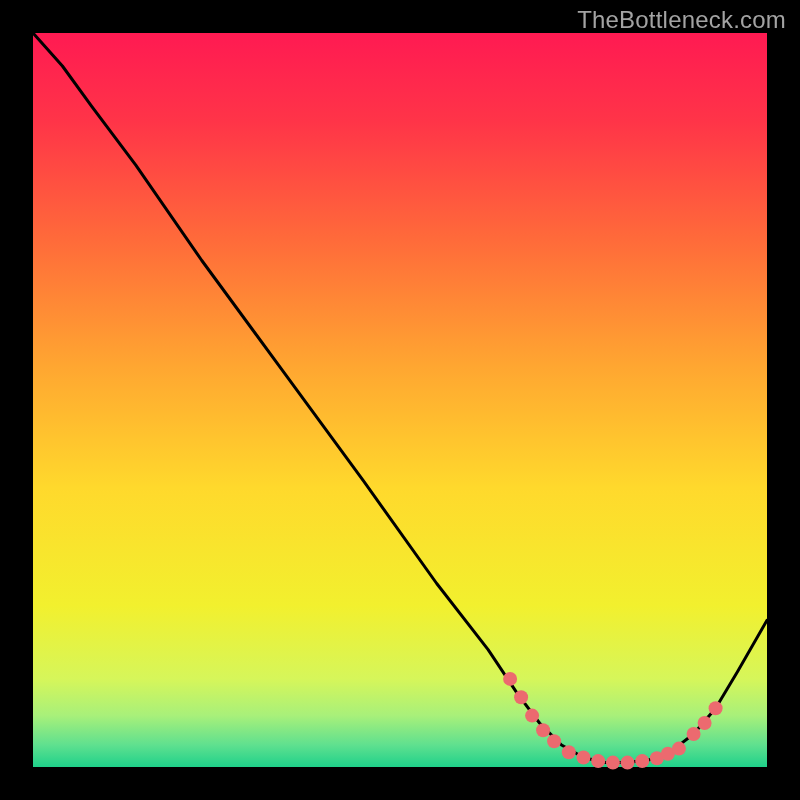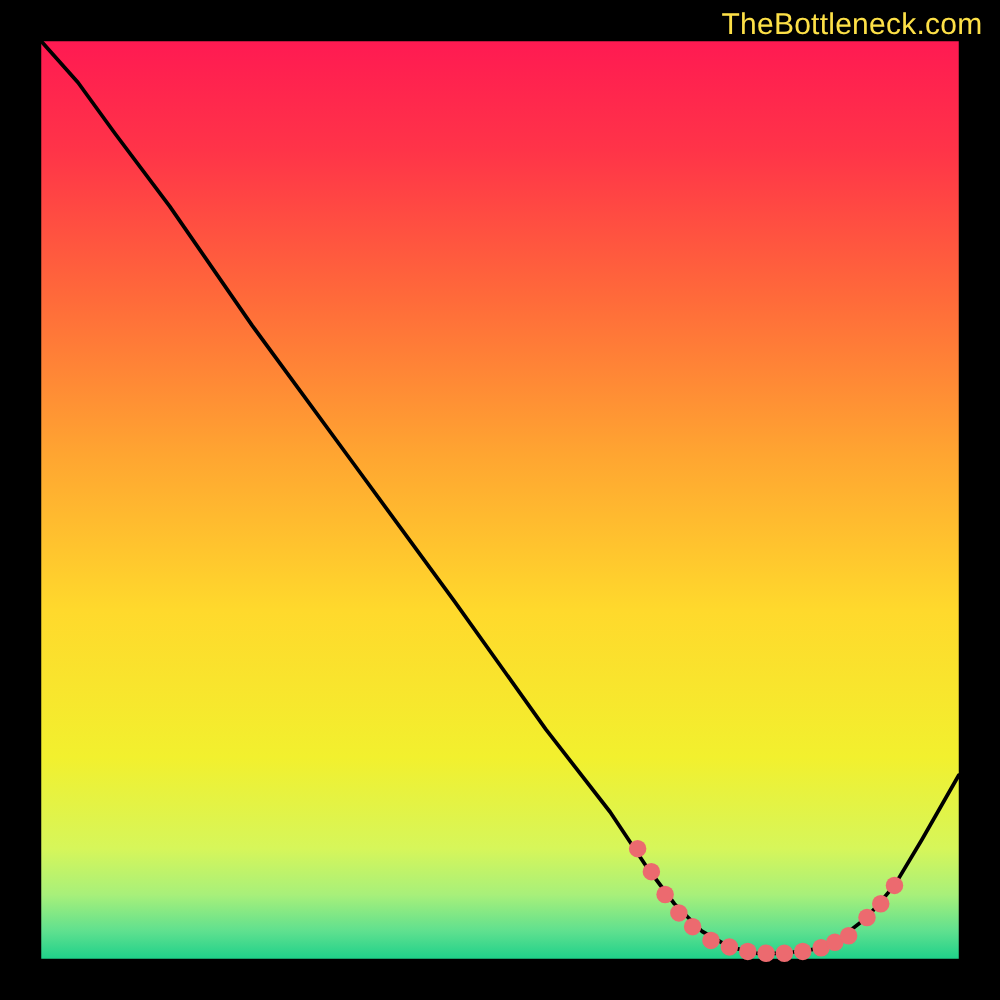--- a/index.html
+++ b/index.html
@@ -1,17 +1,17 @@
 <!DOCTYPE html>
 <html><head>
 <meta charset="utf-8">
 <style>
   html,body{margin:0;padding:0;width:800px;height:800px;background:#000;overflow:hidden;font-family:Arial,Helvetica,sans-serif}
   .wrap{position:relative;width:800px;height:800px}
-  .attribution{position:absolute;top:6px;right:14px;color:#fde047;font-size:24px;font-weight:400;letter-spacing:0.2px}
+  .attribution{position:absolute;top:6px;right:14px;color:#a3a3a3;font-size:24px;font-weight:400;letter-spacing:0.2px}
   svg{display:block}
 </style>
 </head>
 <body>
 
 <div class="wrap">
   <div class="attribution">TheBottleneck.com</div>
 
   <svg id="chart-svg" width="800" height="800">
     <defs>

